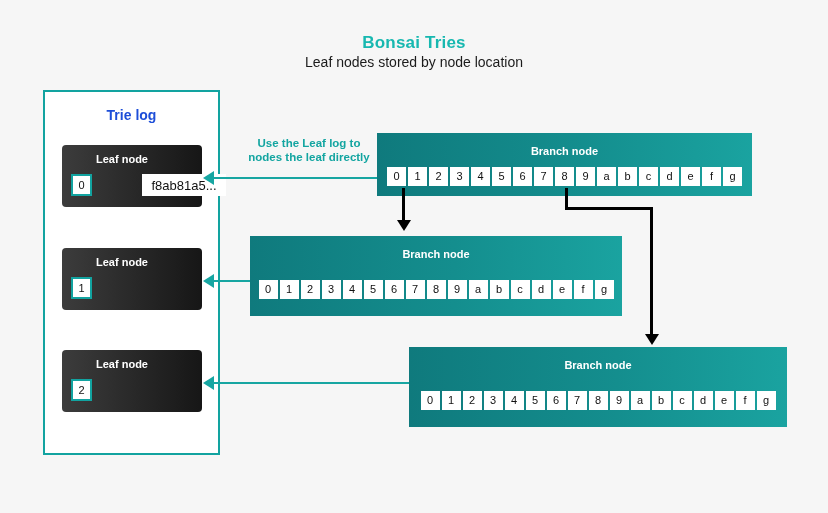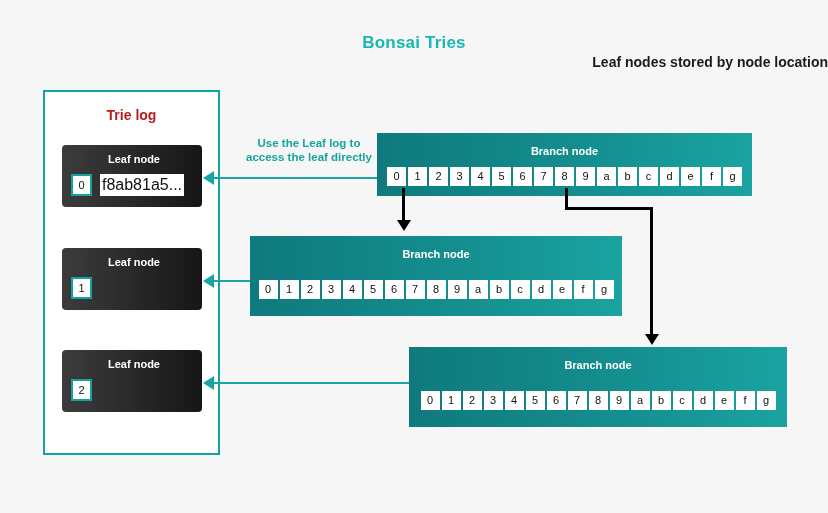--- a/index.html
+++ b/index.html
@@ -12,54 +12,54 @@
     -webkit-font-smoothing:antialiased;
   }
   #stage{position:absolute;left:0;top:0;width:828px;height:513px;}
 
   
   .title{
     position:absolute;left:0;top:33px;width:828px;text-align:center;
     color:#17b8b0;font-size:17px;font-weight:bold;letter-spacing:.2px;
   }
   .subtitle{
-    position:absolute;left:0;top:54px;width:828px;text-align:right;
-    color:#1b1b1b;font-size:14px;font-weight:bold;
+    position:absolute;left:0;top:54px;width:828px;text-align:center;
+    color:#1b1b1b;font-size:14px;font-weight:normal;
   }
 
   
   .trielog-panel{
     position:absolute;left:43px;top:90px;width:177px;height:365px;
     background:#ffffff;border:2px solid #12a3a0;box-sizing:border-box;
   }
   .trielog-title{
     position:absolute;left:43px;top:107px;width:177px;text-align:center;
-    color:#b91c1c;font-size:14px;font-weight:bold;
+    color:#1d4ed8;font-size:14px;font-weight:bold;
   }
 
   
   .leaf{
     position:absolute;left:62px;width:140px;height:62px;
     background:linear-gradient(90deg,#3c3c3c 0%,#2b2b2b 45%,#161616 100%);
     border-radius:4px;
   }
   .leaf-title{
-    position:absolute;left:12px;top:8px;width:120px;text-align:center;
+    position:absolute;left:0;top:8px;width:120px;text-align:center;
     color:#ffffff;font-size:11px;font-weight:bold;
   }
   .leaf-row{position:absolute;left:9px;top:29px;display:flex;align-items:center;gap:8px;}
   .leaf-index{
     width:21px;height:22px;background:#ffffff;border:2px solid #12a3a0;
     box-sizing:border-box;display:flex;align-items:center;justify-content:center;
     color:#111;font-size:11px;
   }
   .leaf-hash{
     width:84px;height:22px;background:#ffffff;
     display:flex;align-items:center;justify-content:center;
-    color:#111;font-size:16px;
+    color:#111;font-size:13px;margin-left:42px;
   }
 
   
   .branch{
     position:absolute;
     background:linear-gradient(90deg,#0f7a7d 0%,#148e8e 55%,#1aa3a0 100%);
     border-radius:0;
   }
   .branch-title{
     position:absolute;left:0;top:12px;width:100%;text-align:center;
@@ -121,21 +121,21 @@
 
   <div class="leaf" style="top:350px;">
     <div class="leaf-title">Leaf node</div>
     <div class="leaf-row">
       <div class="leaf-index">2</div>
     </div>
   </div>
 
   <div class="note" style="left:234px;top:136px;">
     <span>Use the Leaf log to</span><br>
-    <span>access the leaf directly</span>
+    <span>nodes the leaf directly</span>
   </div>
 
   <div class="tealline" style="left:214px;top:177px;width:166px;"></div>
   <div class="teal-arrow" style="left:203px;top:171px;"></div>
 
   <div class="tealline" style="left:214px;top:280px;width:36px;"></div>
   <div class="teal-arrow" style="left:203px;top:274px;"></div>
 
   <div class="tealline" style="left:214px;top:382px;width:196px;"></div>
   <div class="teal-arrow" style="left:203px;top:376px;"></div>

